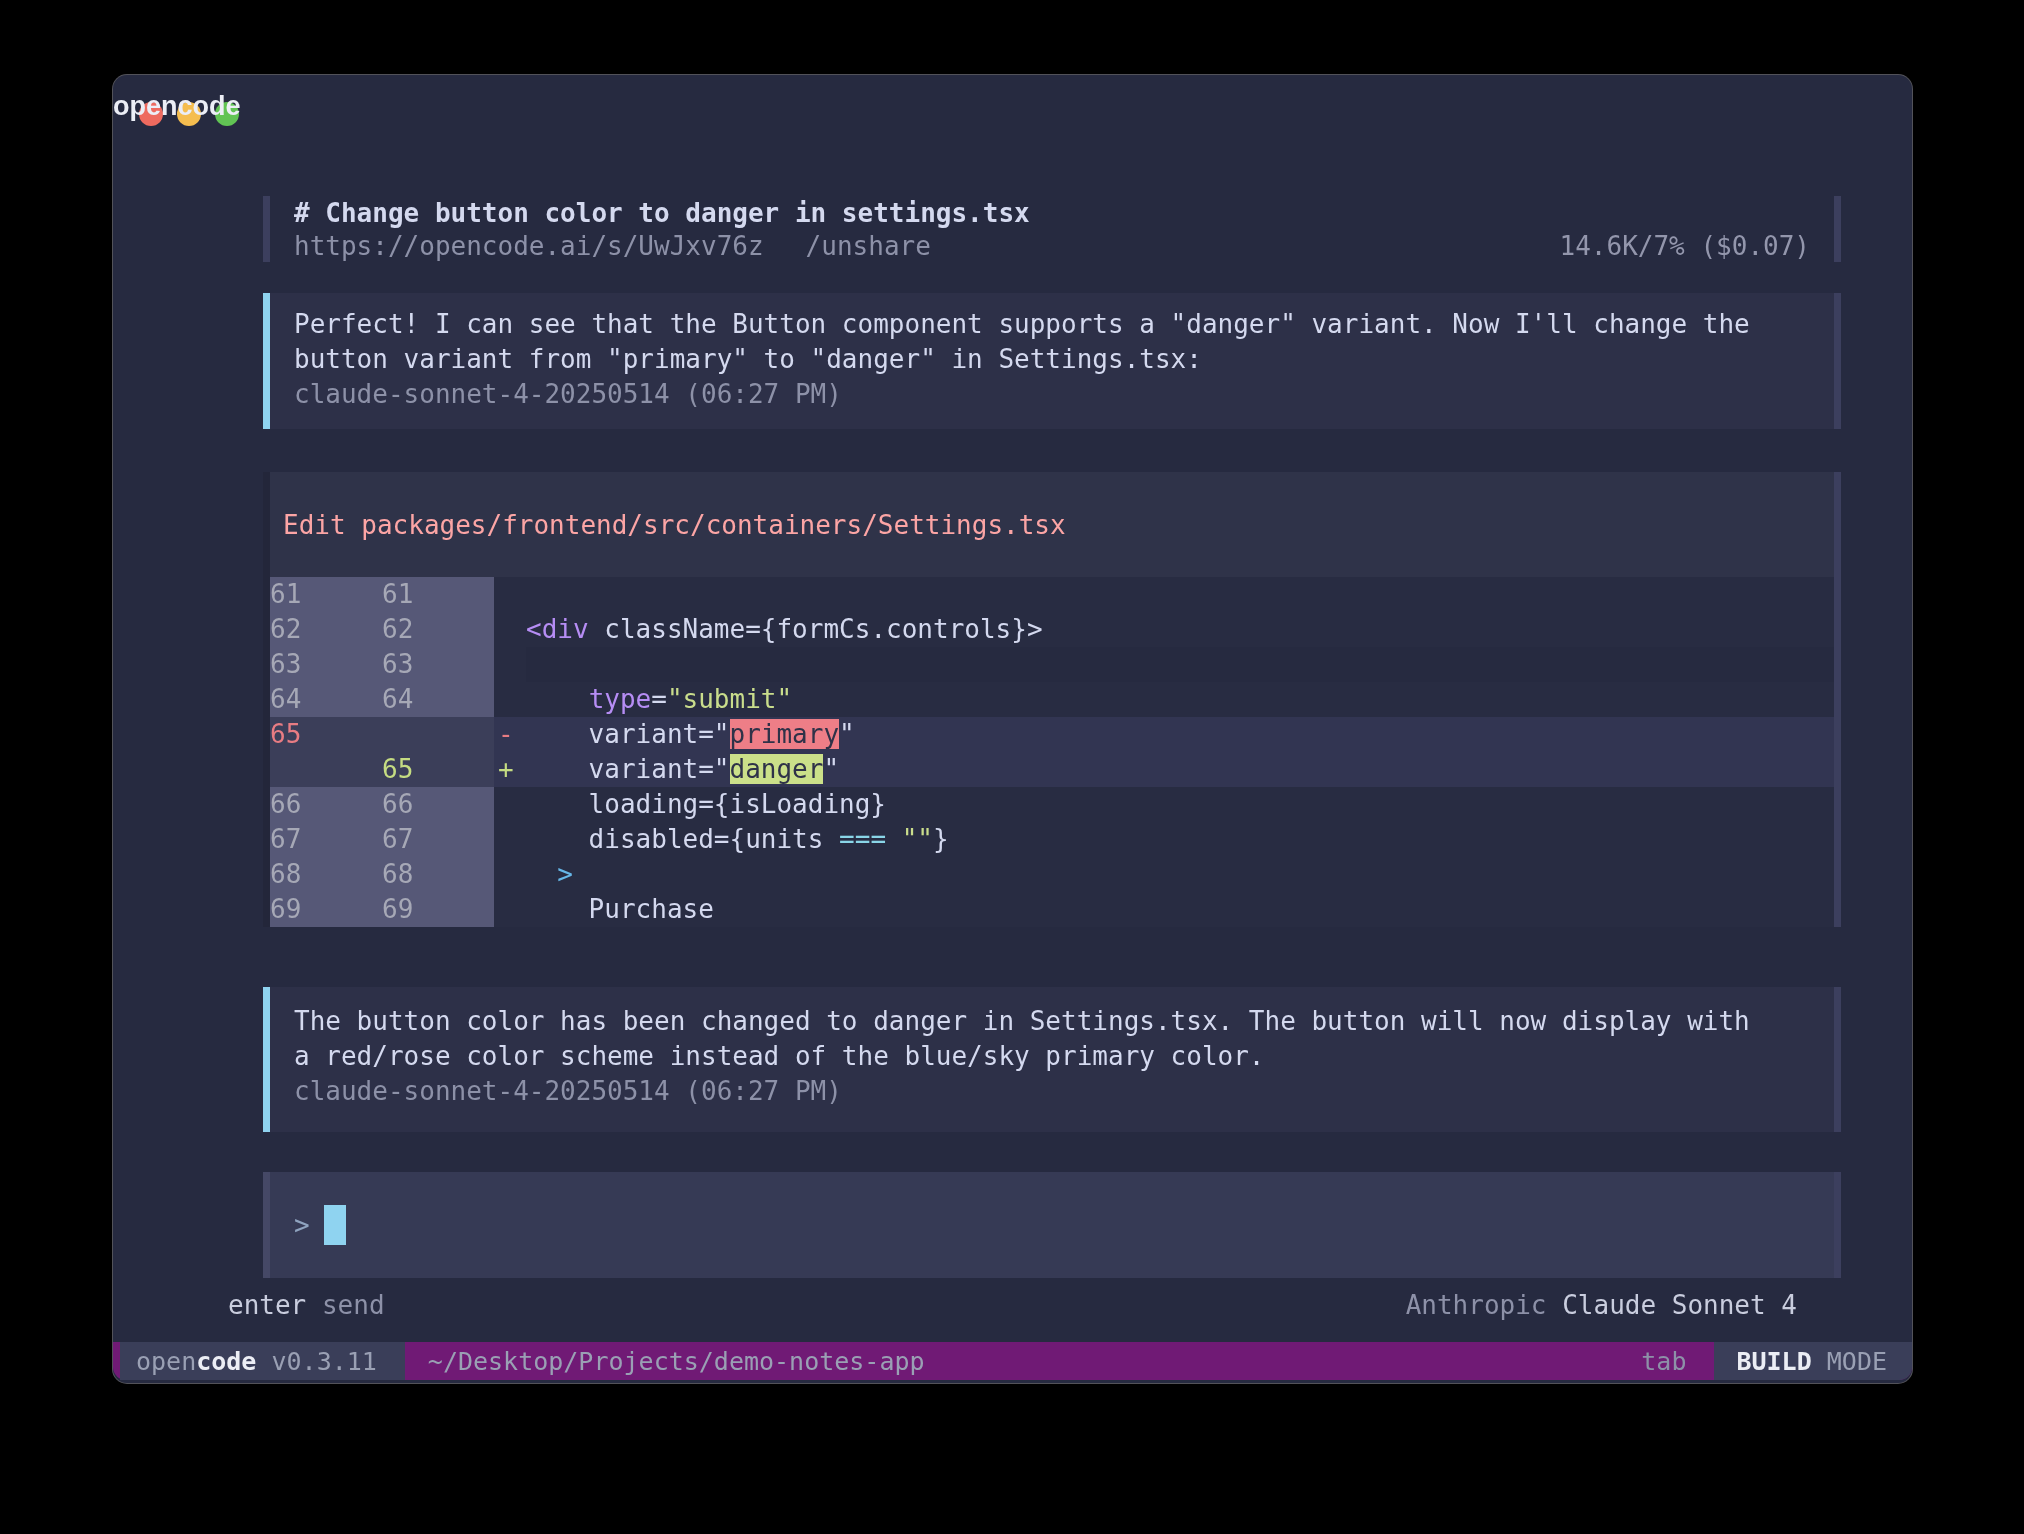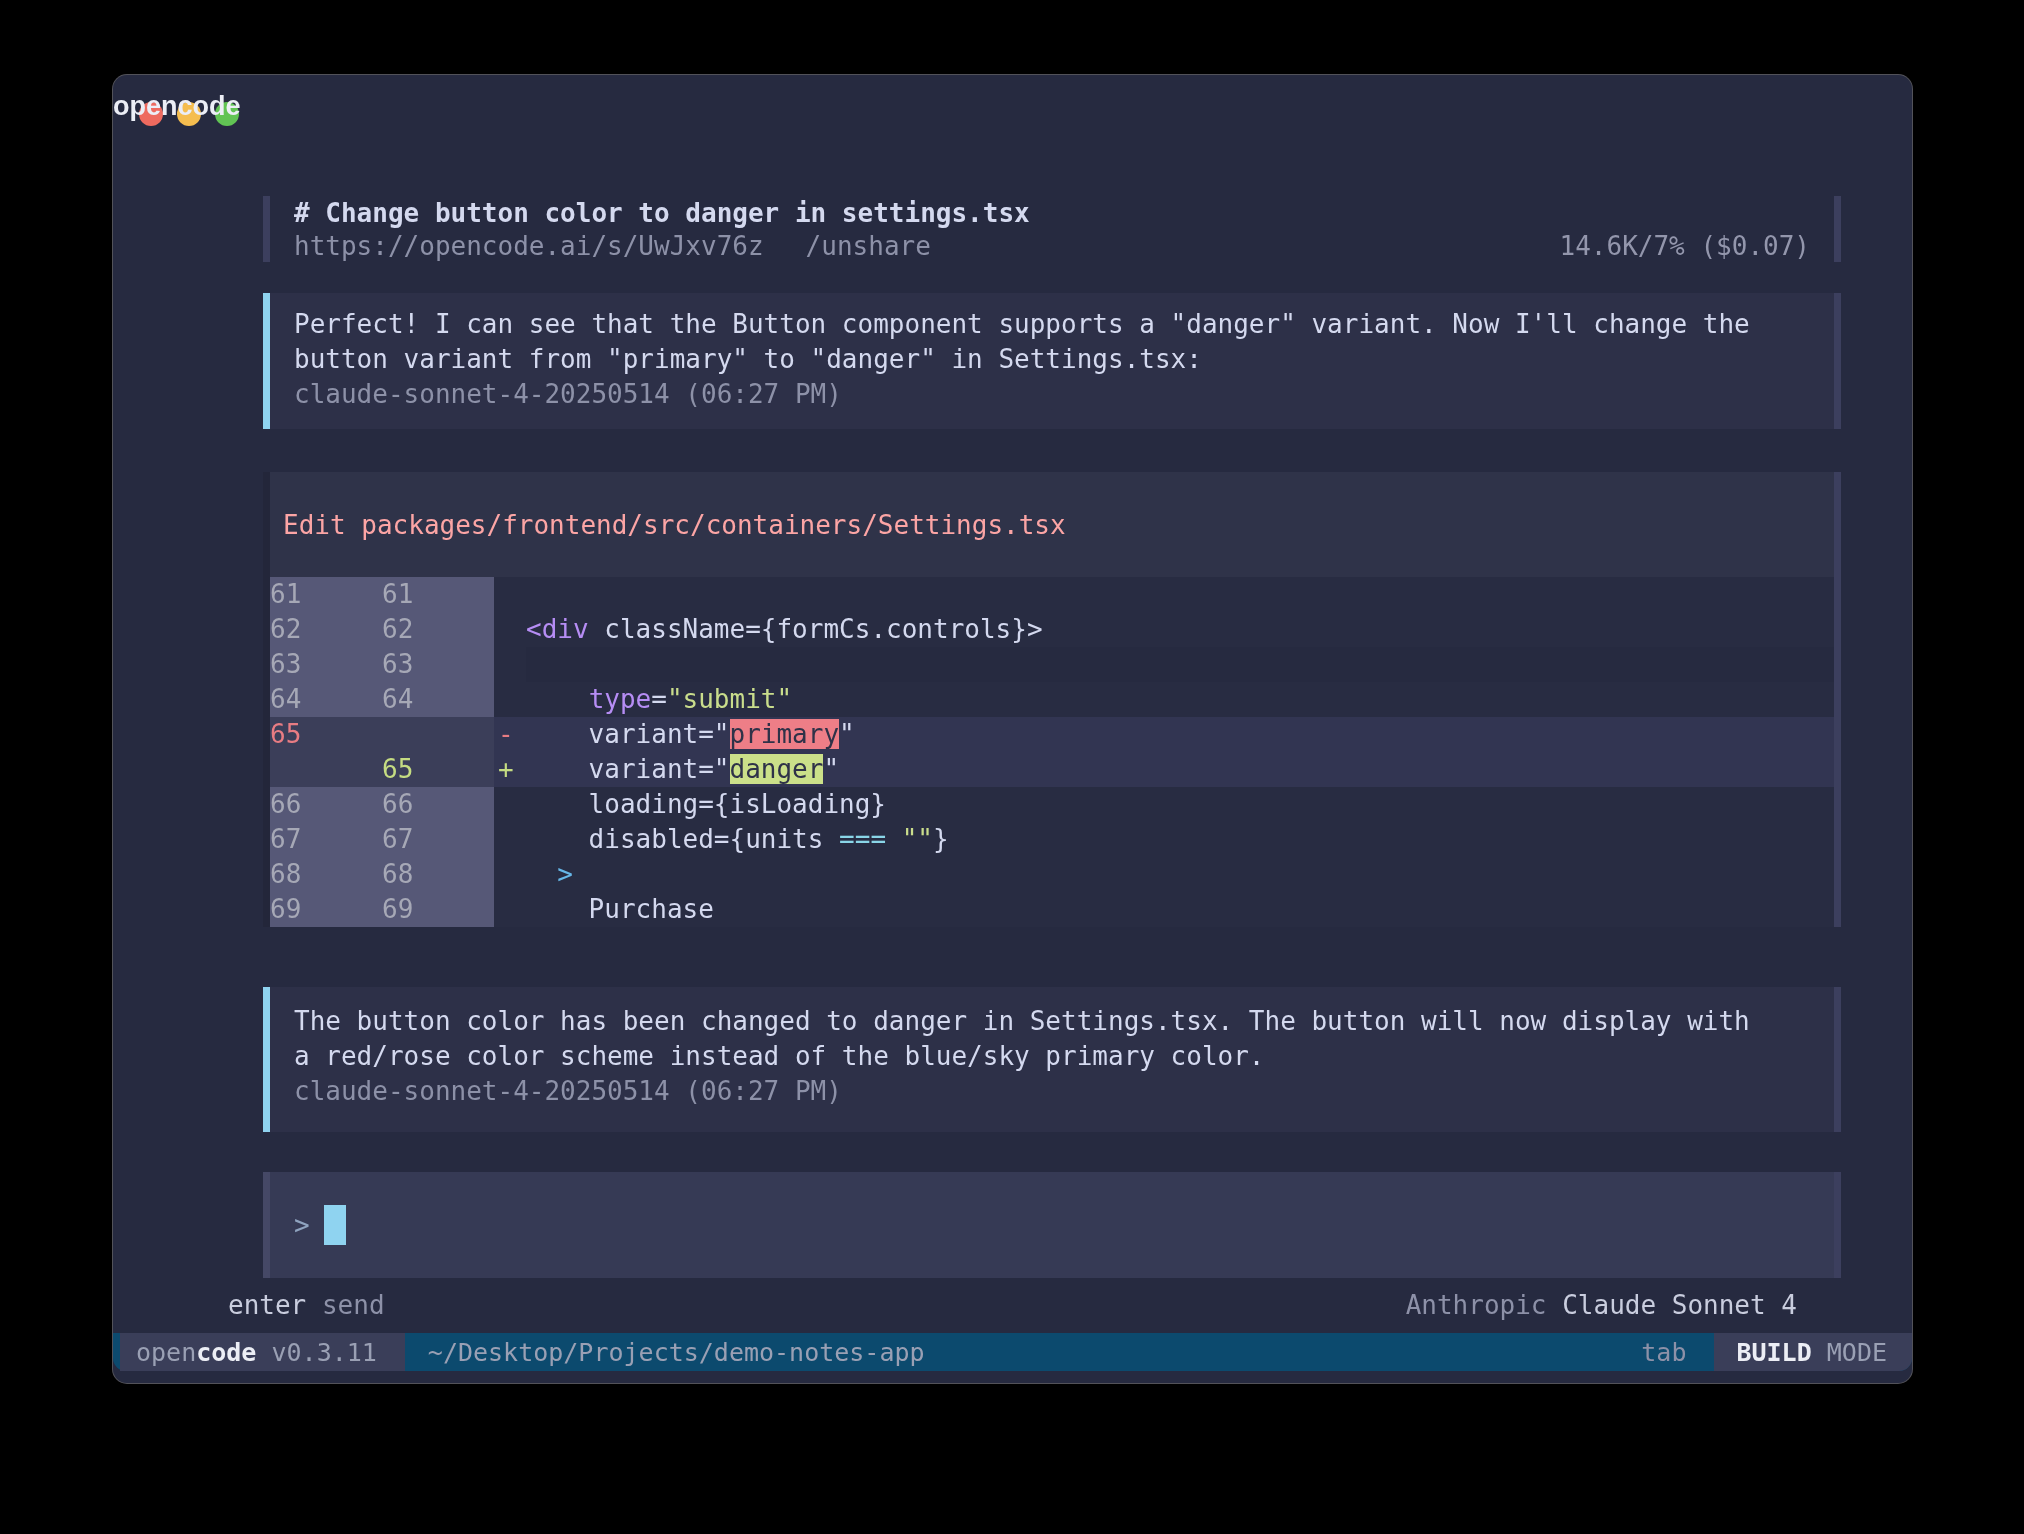--- a/index.html
+++ b/index.html
@@ -62,21 +62,21 @@
     display:flex;align-items:center;padding-left:24px;}
   .prompt-sym{color:#8fa3bf;white-space:pre;}
   .cursor{display:inline-block;width:22px;height:40px;background:#8fd3f0;margin-left:14px;vertical-align:middle;}
   
   .hintrow{position:absolute;left:115px;top:1212px;width:1578px;height:36px;line-height:36px;
     display:flex;box-sizing:border-box;padding-right:9px;}
   .hintrow .k{color:#c9cdde;white-space:pre;}
   .hintrow .v{color:#8d91a8;white-space:pre;}
   .hintrow .spacer{flex:1;}
   
-  .statusbar{position:absolute;left:0;bottom:12px;width:100%;height:38px;background:#0c4a6e;
+  .statusbar{position:absolute;left:0;bottom:3px;width:100%;height:38px;background:#701a75;
     display:flex;align-items:center;border-radius:0 0 13px 13px;font-size:25px;}
   .chip{background:#3a3e59;height:38px;display:flex;align-items:center;box-sizing:border-box;}
   .chip.left{margin-left:7px;padding:0 28px 0 16px;}
   .chip.right{padding:0 25px 0 22px;border-radius:0 0 13px 0;}
   .sb-gray{color:#9aa0b4;white-space:pre;}
   .sb-bold{color:#eceef5;font-weight:bold;white-space:pre;}
   .sb-path{color:#9aa0b4;margin-left:23px;white-space:pre;}
   .sb-spacer{flex:1;}
   .sb-tab{color:#8d91a8;margin-right:28px;white-space:pre;}
 </style>

